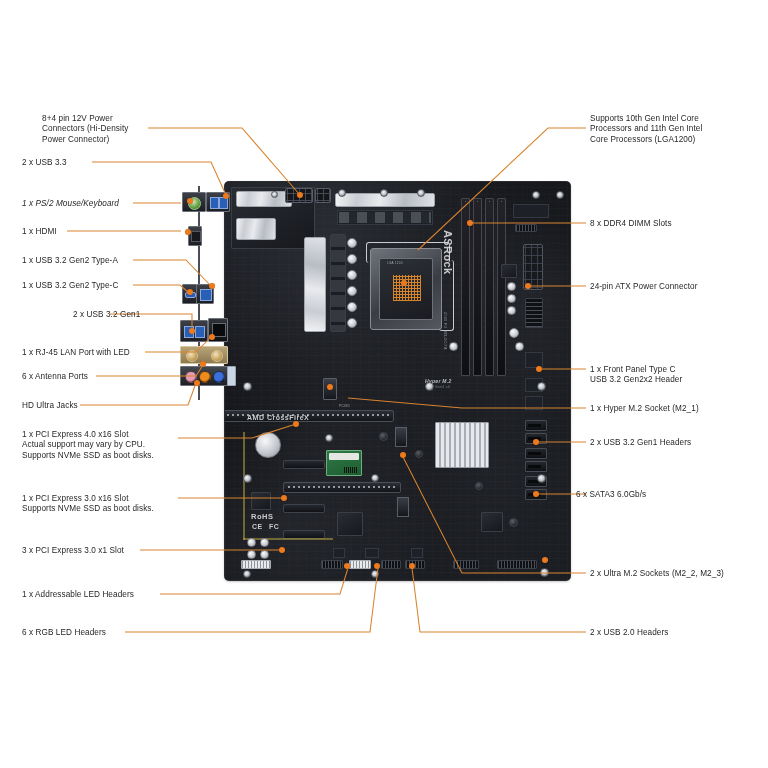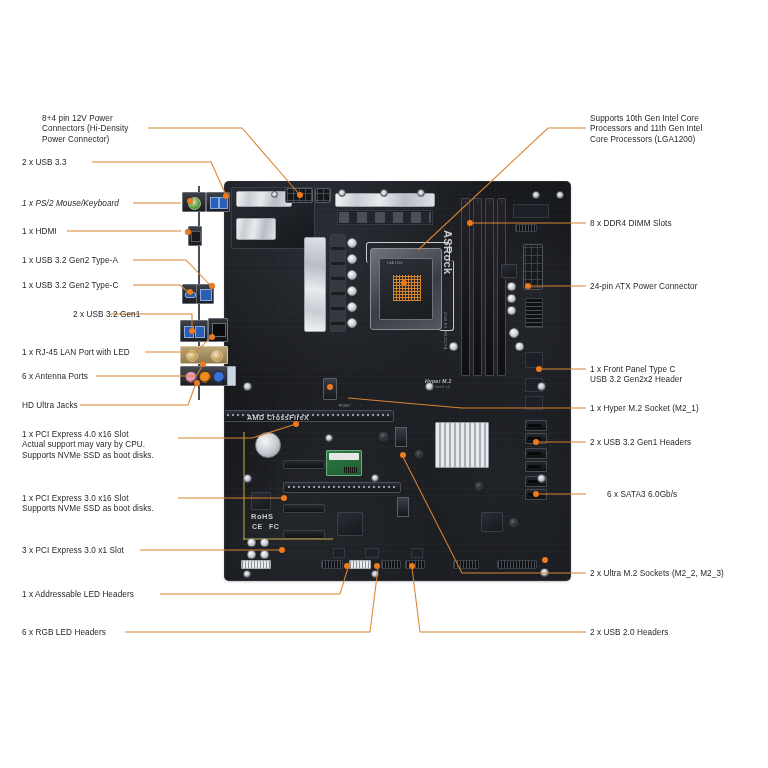--- a/index.html
+++ b/index.html
@@ -372,21 +372,21 @@
   <div id="labels-right">
       <div class="lbl right" style="left: 590px; top: 114px;">Supports 10th Gen Intel Core
 Processors and 11th Gen Intel
 Core Processors (LGA1200)</div>
       <div class="lbl right" style="left: 590px; top: 219px;">8 x DDR4 DIMM Slots</div>
       <div class="lbl right" style="left: 590px; top: 282px;">24-pin ATX Power Connector</div>
       <div class="lbl right" style="left: 590px; top: 365px;">1 x Front Panel Type C
 USB 3.2 Gen2x2 Header</div>
       <div class="lbl right" style="left: 590px; top: 404px;">1 x Hyper M.2 Socket (M2_1)</div>
       <div class="lbl right" style="left: 590px; top: 438px;">2 x USB 3.2 Gen1 Headers</div>
-      <div class="lbl right" style="left: 607px; top: 490px;">6 x SATA3 6.0Gb/s</div>
+      <div class="lbl right" style="left: 576px; top: 490px;">6 x SATA3 6.0Gb/s</div>
       <div class="lbl right" style="left: 590px; top: 569px;">2 x Ultra M.2 Sockets (M2_2, M2_3)</div>
       <div class="lbl right" style="left: 590px; top: 628px;">2 x USB 2.0 Headers</div>
     </div>
 
   <div id="dots-layer">
       <div class="dot" style="left: 297px; top: 192px; background: rgb(238, 122, 30);"></div>
       <div class="dot" style="left: 223px; top: 193px; background: rgb(238, 122, 30);"></div>
       <div class="dot" style="left: 187px; top: 198px; background: rgb(238, 122, 30);"></div>
       <div class="dot" style="left: 185px; top: 229px; background: rgb(238, 122, 30);"></div>
       <div class="dot" style="left: 209px; top: 283px; background: rgb(238, 122, 30);"></div>

